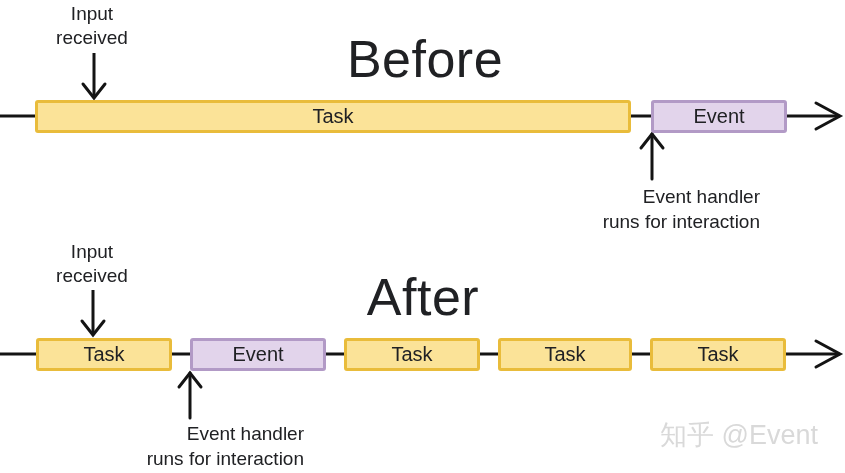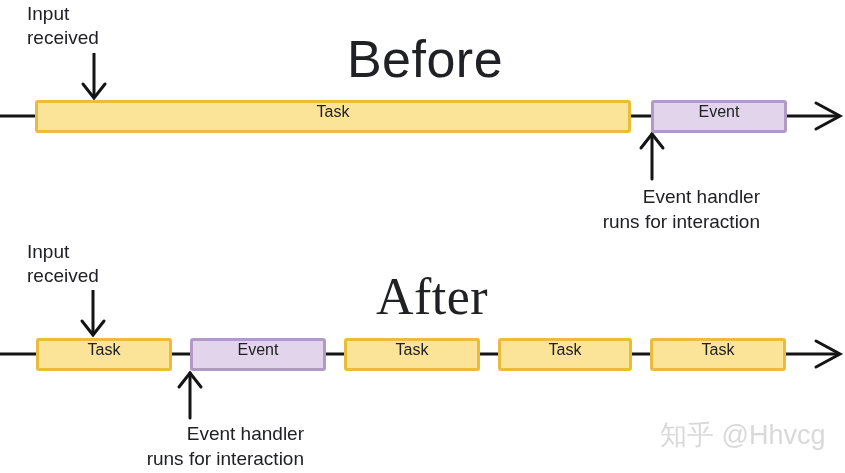--- a/index.html
+++ b/index.html
@@ -21,36 +21,36 @@
     overflow:hidden;
   }
   .panel{position:absolute;left:0;top:0;width:845px;height:473px;}
   .title{
     position:absolute;margin:0;
     width:200px;text-align:center;
     font-size:52px;font-weight:500;line-height:46px;
     color:var(--text);letter-spacing:.5px;
   }
   .input-label{
-    position:absolute;width:130px;text-align:left;
+    position:absolute;width:130px;text-align:center;
     font-size:19px;line-height:24px;white-space:pre-line;color:var(--text);
   }
   .annotation{
     position:absolute;text-align:right;
     font-size:19px;line-height:25px;white-space:pre-line;color:var(--text);
   }
   .arrow,.timeline{position:absolute;display:block;}
   .arrow line,.arrow polyline,.timeline line,.timeline polyline{
     stroke:var(--line);stroke-width:3;fill:none;
     stroke-linecap:round;stroke-linejoin:miter;
   }
   .box{
     position:absolute;box-sizing:border-box;height:33px;
-    border-radius:3px;display:flex;justify-content:center;
-    font-size:16px;color:var(--text);z-index:2;
+    border-radius:3px;display:flex;align-items:center;justify-content:center;
+    font-size:20px;color:var(--text);z-index:2;
   }
   .box.task{background:var(--task-fill);border:3px solid var(--task-border);}
   .box.event{background:var(--event-fill);border:3px solid var(--event-border);}
   .timeline{z-index:1;}
   .watermark{
     position:absolute;left:660px;top:420px;width:185px;
     font-size:27px;line-height:30px;color:var(--watermark);
     white-space:nowrap;z-index:3;
   }
 
@@ -60,21 +60,21 @@
   .b-title{left:325px;top:36px;}
   .b-timeline{left:0;top:99px;}
   .b-task{left:35px;top:100px;width:596px;}
   .b-event{left:651px;top:100px;width:136px;}
   .b-uparrow{left:637px;top:131px;}
   .b-annot{left:540px;top:184px;width:220px;}
 
   
   .a-input{left:27px;top:240px;}
   .a-downarrow{left:78px;top:290px;}
-  .a-title{left:332px;top:274px;font-family:Liberation Serif, serif;}
+  .a-title{left:323px;top:274px;}
   .a-timeline{left:0;top:337px;}
   .a-task1{left:36px;top:338px;width:136px;}
   .a-event{left:190px;top:338px;width:136px;}
   .a-task2{left:344px;top:338px;width:136px;}
   .a-task3{left:498px;top:338px;width:134px;}
   .a-task4{left:650px;top:338px;width:136px;}
   .a-uparrow{left:175px;top:370px;}
   .a-annot{left:76px;top:421px;width:228px;}
 </style>
 </head>
@@ -148,14 +148,14 @@
 
     <svg class="arrow a-uparrow" width="30" height="50" viewBox="0 0 30 50">
       <polyline points="4,17 15,3 26,17"></polyline>
       <line x1="15" y1="3" x2="15" y2="48"></line>
     </svg>
 
     <div class="annotation a-annot">Event handler
 runs for interaction</div>
   </section>
 
-  <div class="watermark">知乎 @Hhvcg</div>
+  <div class="watermark">知乎 @Event</div>
 </div>
 
 </body></html>

